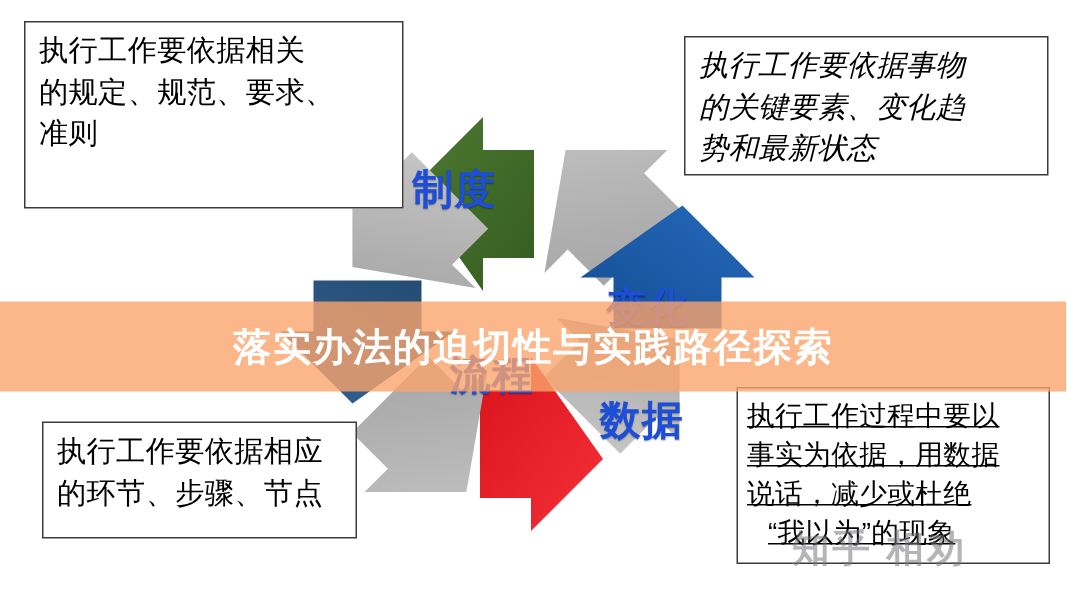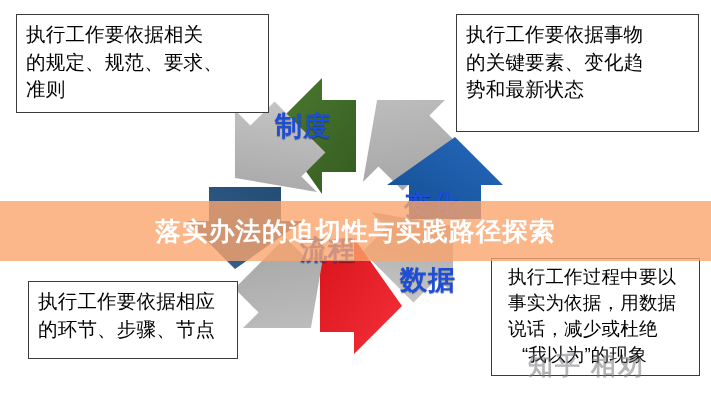--- a/index.html
+++ b/index.html
@@ -28,26 +28,26 @@
     color: #000000;
     font-size: 19.5px;
     line-height: 1.42;
     letter-spacing: 0.2px;
     padding: 6px 8px 6px 9px;
     font-family: "Liberation Sans", "DejaVu Sans", sans-serif;
     z-index: 6;
   }
   .callout .line { display: block; white-space: nowrap; }
 
-  #callout-tl { left: 16px;  top: 14px;  width: 253px; height: 99px; }
-  #callout-tr { left: 456px; top: 14px;  width: 243px; height: 118px; }
+  #callout-tl { left: 16px;  top: 14px;  width: 253px; height: 125px; }
+  #callout-tr { left: 456px; top: 24px;  width: 243px; height: 93px; font-style: italic; }
   #callout-bl { left: 28px;  top: 281px; width: 210px; height: 78px; }
   #callout-br { left: 491px; top: 258px; width: 209px; height: 118px; }
 
-  #callout-br { font-size: 18.5px; line-height: 1.40; padding: 5px 16px; }
+  #callout-br { font-size: 18.5px; line-height: 1.40; padding: 5px 6px; text-decoration: underline; }
   #callout-br .indent { padding-left: 14px; }
 
   
   #cycle {
     position: absolute;
     left: 228px;
     top: 72px;
     width: 268px;
     height: 288px;
     z-index: 3;

